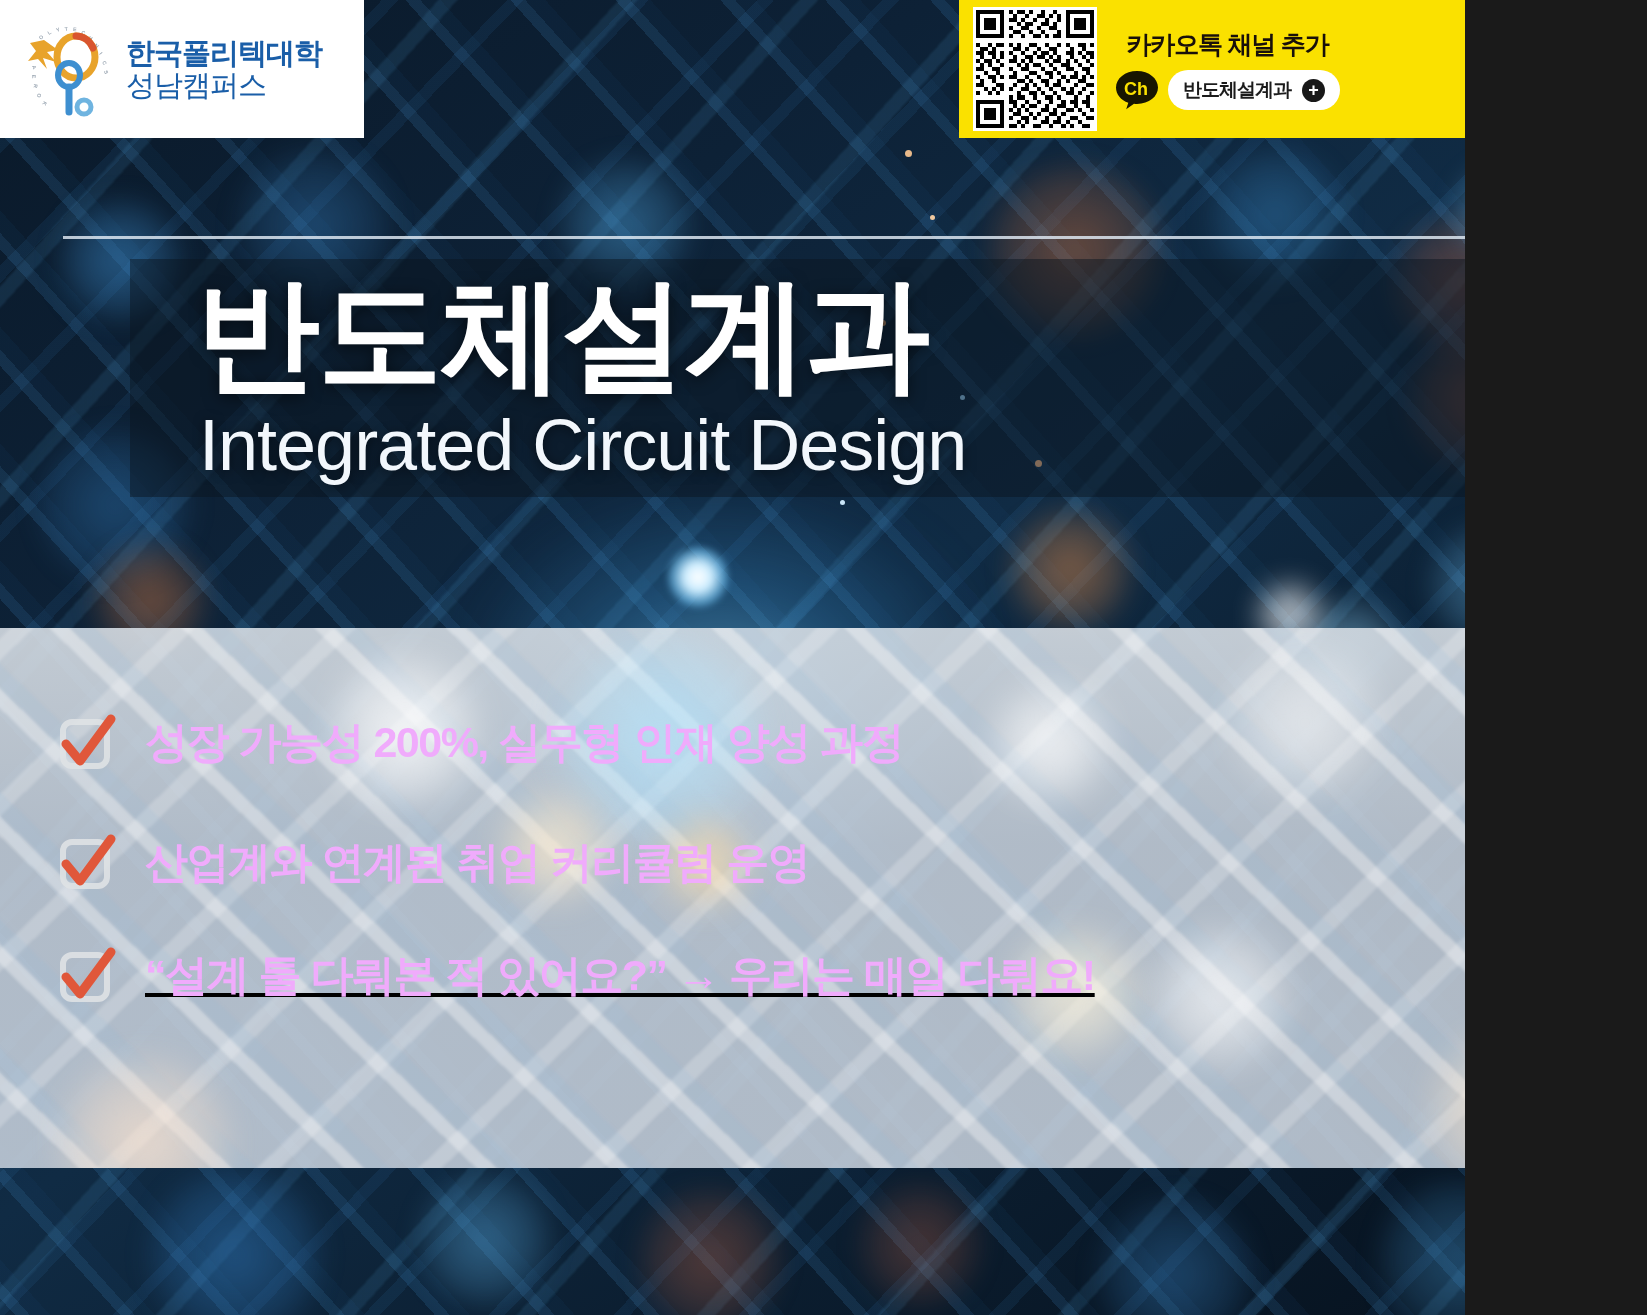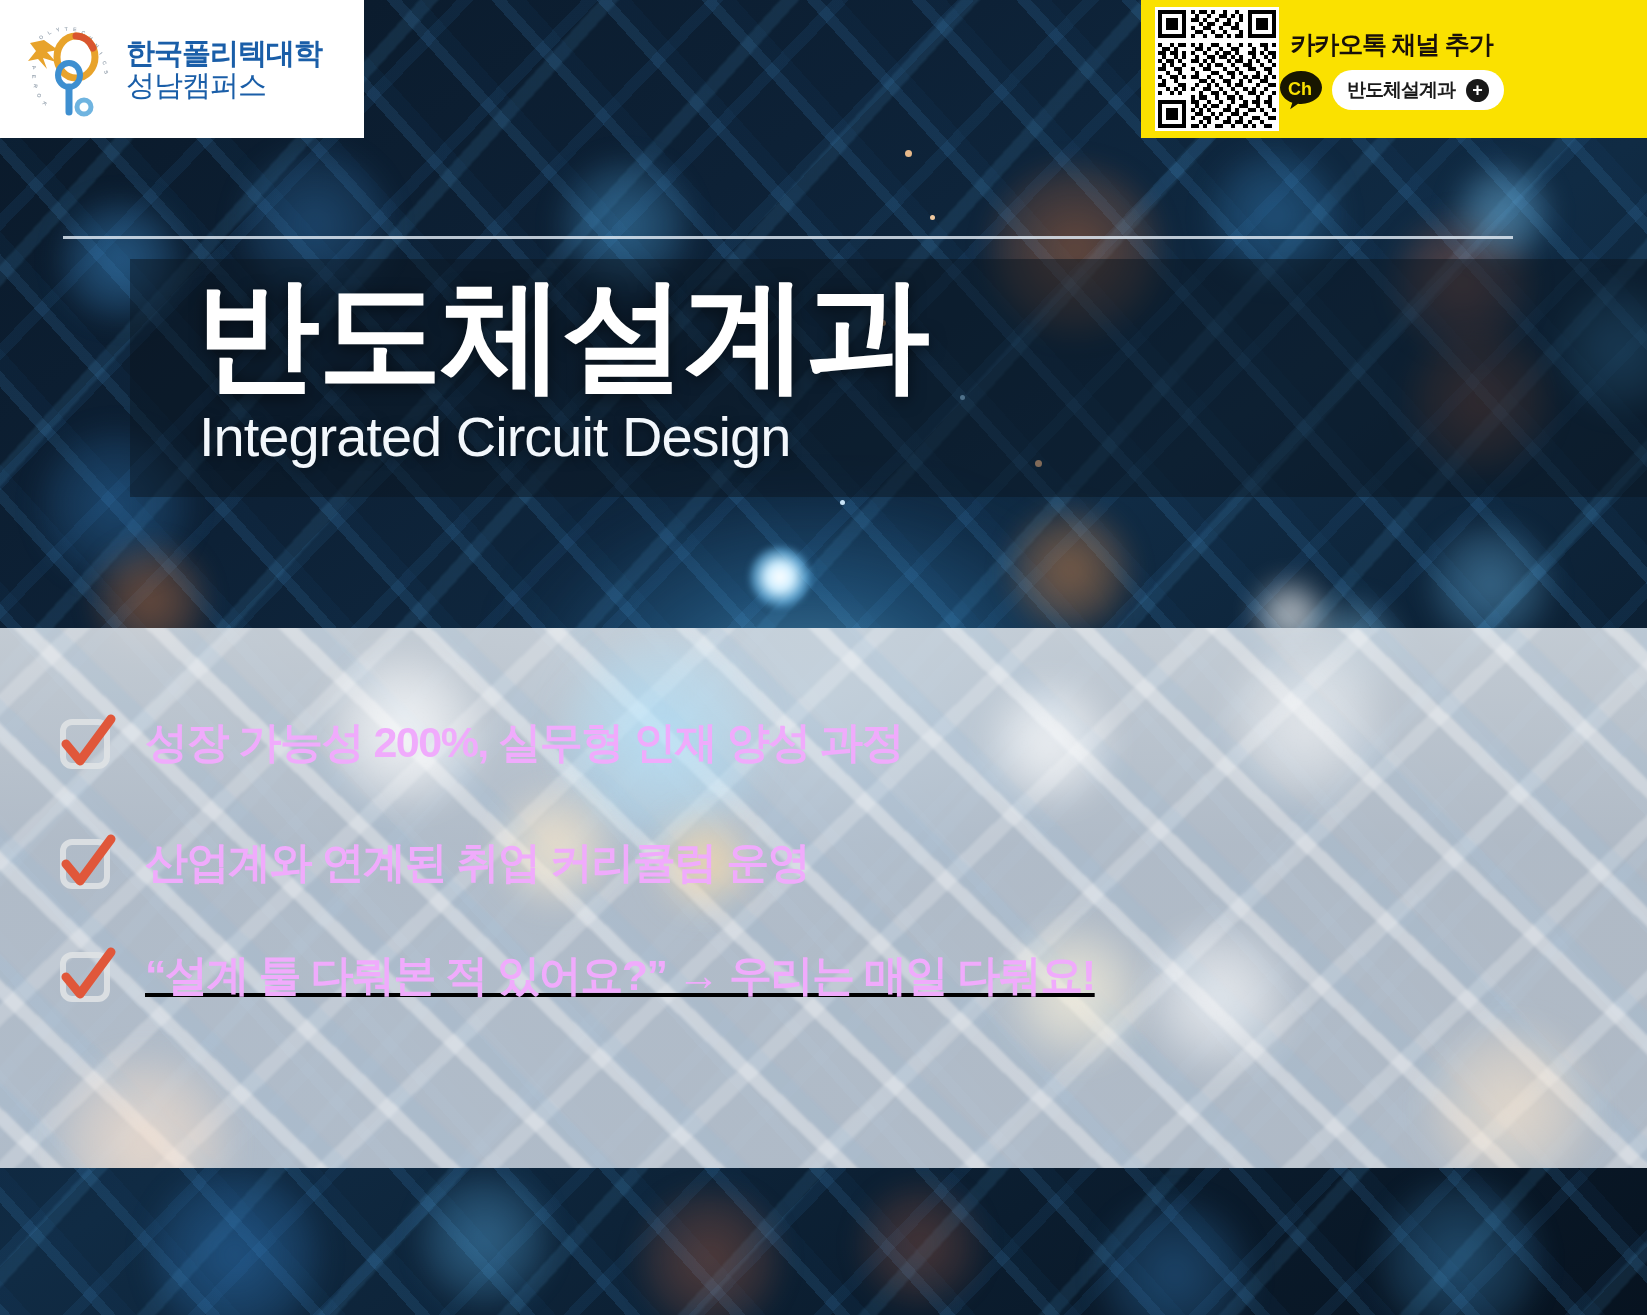--- a/index.html
+++ b/index.html
@@ -1,21 +1,21 @@
 <!DOCTYPE html>
 <html><head>
 <meta charset="utf-8">
 <style>
   * { margin:0; padding:0; box-sizing:border-box; }
   html,body { background:#1a1a1a; }
   body { font-family:"Liberation Sans", sans-serif; }
 
   #poster{
     position:relative;
-    width:1647px; height:1315px;
+    width:1465px; height:1315px;
     overflow:hidden;
     background:#0b1b2c;
   }
 
   
   .bg-base{
     position:absolute; inset:0;
     background:
       linear-gradient(145deg,#0a1929 0%,#0d2136 28%,#102b44 52%,#0b1d2f 78%,#071320 100%);
   }
@@ -79,21 +79,21 @@
     display:flex; align-items:center; padding-left:14px; gap:8px;
   }
   .logo-mark{ position:relative; width:104px; height:104px; flex:none; }
   .logo-text{ display:flex; flex-direction:column; gap:1px; }
   .logo-line1{ font-size:29px; font-weight:bold; color:#1a5ea8; letter-spacing:-1px; line-height:1.05; }
   .logo-line2{ font-size:29px; font-weight:normal; color:#1a5ea8; letter-spacing:-1px; line-height:1.05; }
 
   .kakao-box{
     position:absolute; right:0; top:0; width:506px; height:138px;
     background:#FAE100;
-    display:flex; align-items:center; padding:0 20px 0 14px;
+    display:flex; align-items:center; gap:18px; padding:0 20px 0 14px;
   }
   .qr{
     width:124px; height:124px; flex:none; background:#fff; padding:3px;
   }
   .kakao-right{ display:flex; flex-direction:column; align-items:center; gap:9px; }
   .kakao-title{ font-size:25px; font-weight:bold; color:#18100a; letter-spacing:-1.2px; white-space:nowrap; }
   .kakao-row{ display:flex; align-items:center; gap:9px; }
   .ch-bubble{ position:relative; width:44px; height:40px; flex:none; }
   .ch-pill{
     background:#fff; border-radius:22px; height:40px;
@@ -116,21 +116,21 @@
     background:rgba(10,20,32,0.48);
   }
   .title-main{
     position:absolute; left:196px; top:272px;
     font-size:124px; font-weight:bold; color:#fff;
     letter-spacing:-2px; line-height:1; white-space:nowrap;
     text-shadow:0 3px 16px rgba(0,0,0,0.55);
   }
   .title-sub{
     position:absolute; left:199px; top:409px;
-    font-size:56px; font-weight:normal; color:#f2f7fc;
+    font-size:72px; font-weight:normal; color:#f2f7fc;
     letter-spacing:-1px; line-height:1; white-space:nowrap;
     text-shadow:0 2px 12px rgba(0,0,0,0.5);
   }
 
   
   .bullets{ position:absolute; left:0; top:628px; width:100%; }
   .bullet{
     position:absolute; left:57px;
     display:flex; align-items:center; gap:28px;
   }

